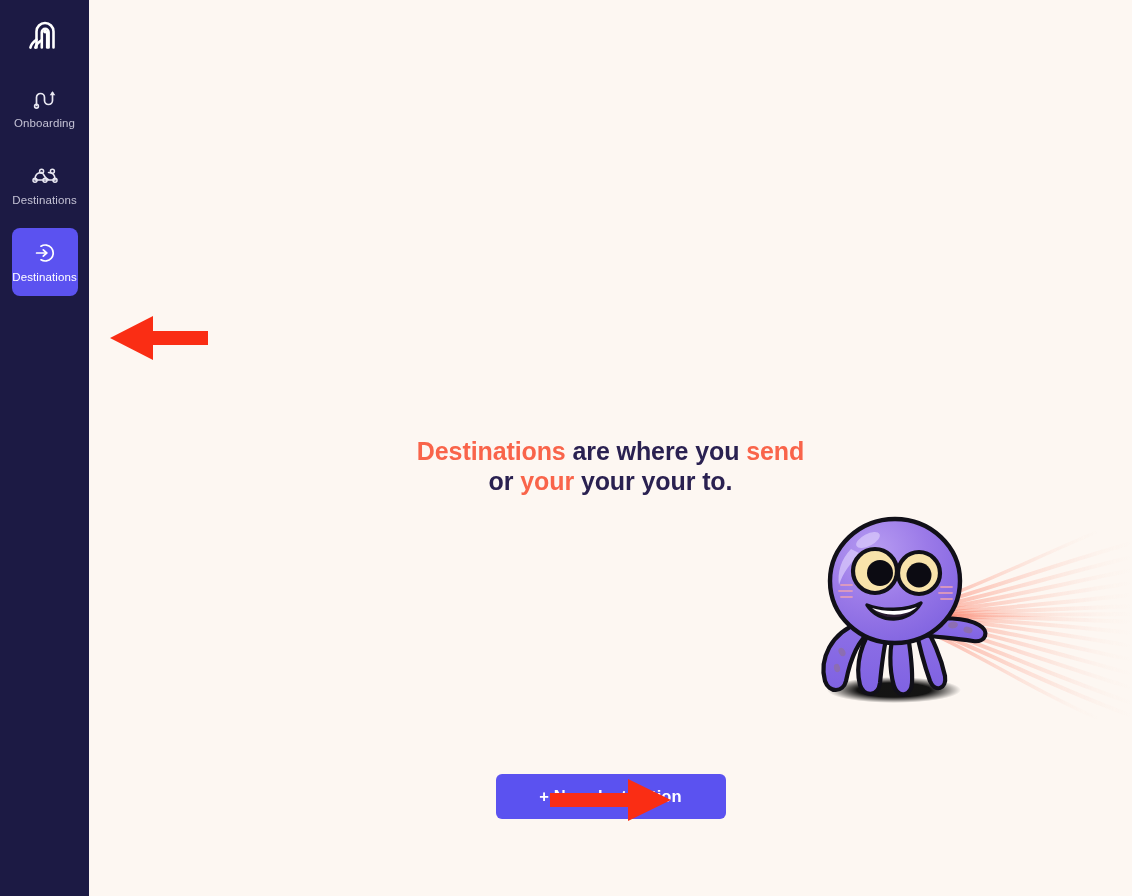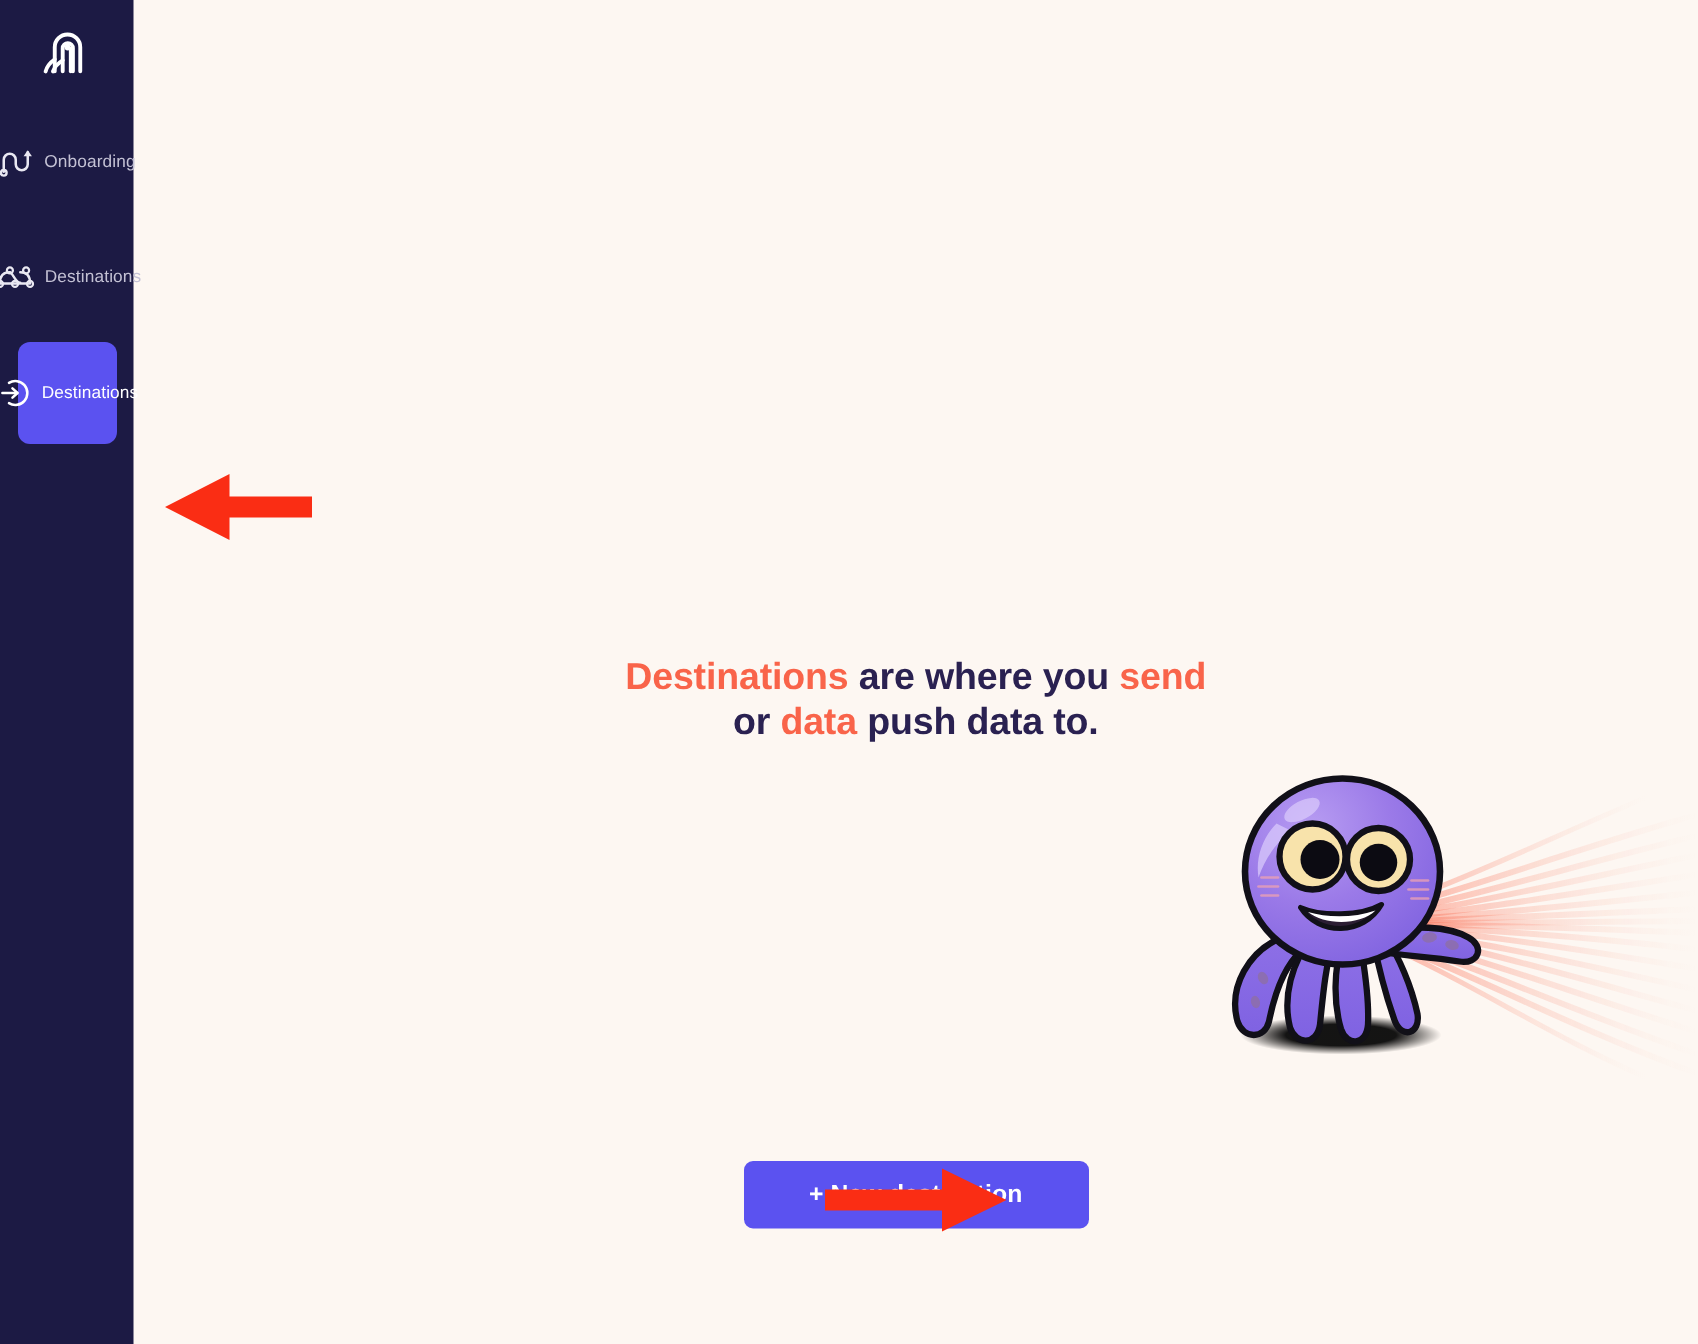--- a/index.html
+++ b/index.html
@@ -34,21 +34,21 @@
     height: 74px;
     display: flex;
     align-items: center;
     justify-content: center;
   }
 
   .nav-item {
     width: 66px;
     height: 68px;
     display: flex;
-    flex-direction: row;
+    flex-direction: column;
     align-items: center;
     justify-content: center;
     gap: 5px;
     border-radius: 8px;
     cursor: pointer;
     margin-bottom: 9px;
     position: relative;
   }
   .nav-item:first-of-type { margin-top: 5px; }
 
@@ -199,21 +199,21 @@
     <span class="nav-label">Destinations</span>
   </div>
 
 </aside>
 
 <main class="main">
 
   <section class="empty-state">
 
     <h1 class="headline">
-      <span class="hl-accent">Destinations</span><span> are where you </span><span class="hl-accent">send</span><br><span>or </span><span class="hl-accent">data</span><span> push data to.</span>
+      <span class="hl-accent">Destinations</span><span> are where you </span><span class="hl-accent">send</span><br><span>or </span><span class="hl-accent">your</span><span> your your to.</span>
     </h1>
 
     <div class="illo">
       <svg width="1043" height="216" viewBox="0 0 1043 216" fill="none">
         <defs>
           <linearGradient id="rayG" x1="0" y1="0" x2="1" y2="0">
             <stop offset="0" stop-color="#fb4a32" stop-opacity="0.95"></stop>
             <stop offset="0.30" stop-color="#fb6d52" stop-opacity="0.45"></stop>
             <stop offset="0.75" stop-color="#fba894" stop-opacity="0.16"></stop>
             <stop offset="1" stop-color="#fdd9cf" stop-opacity="0"></stop>

